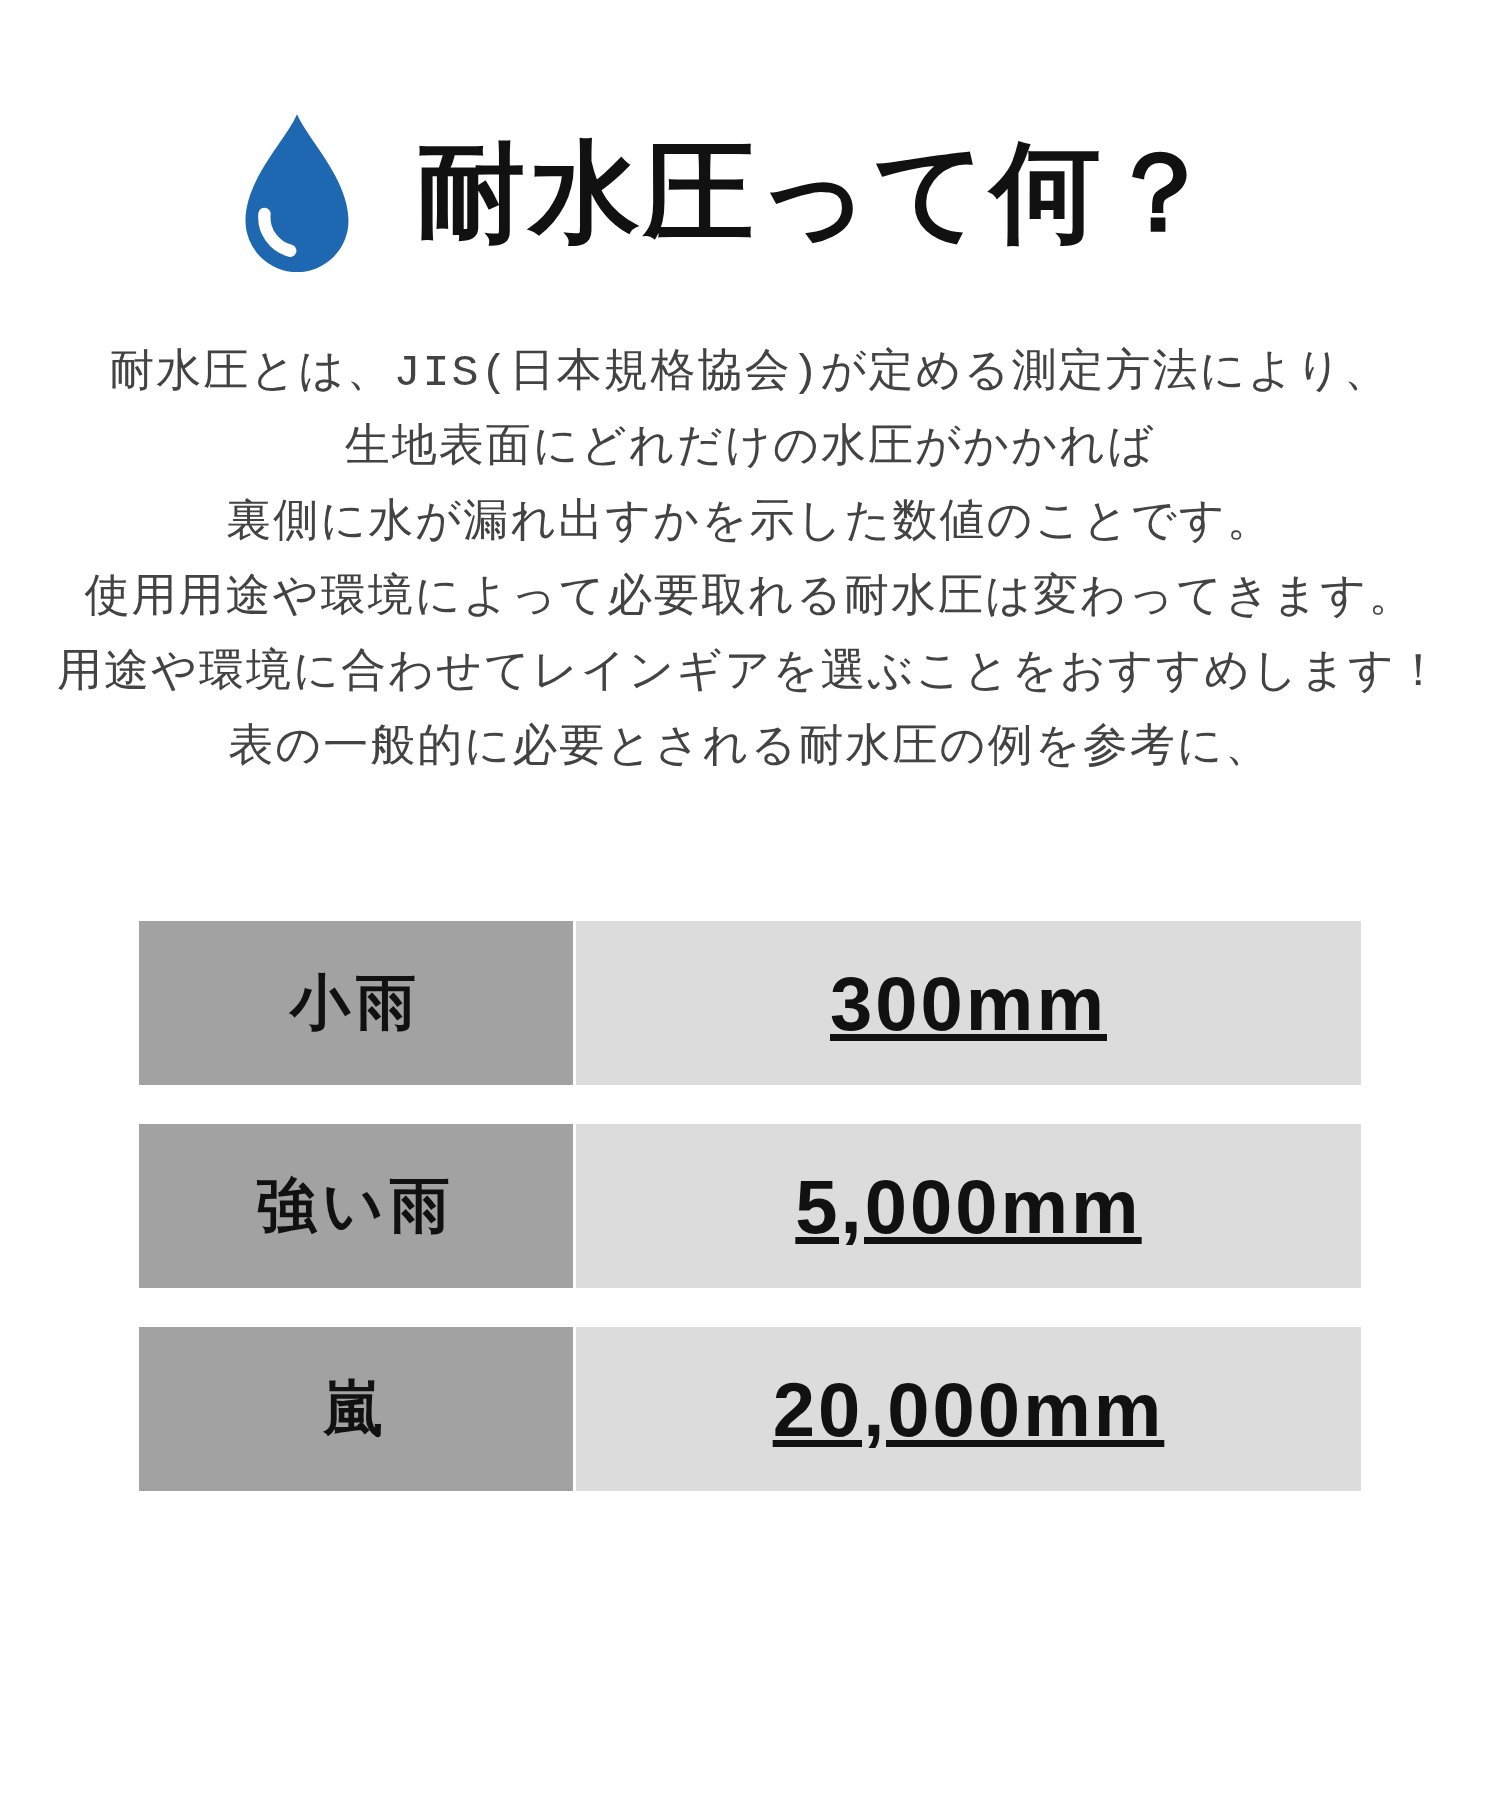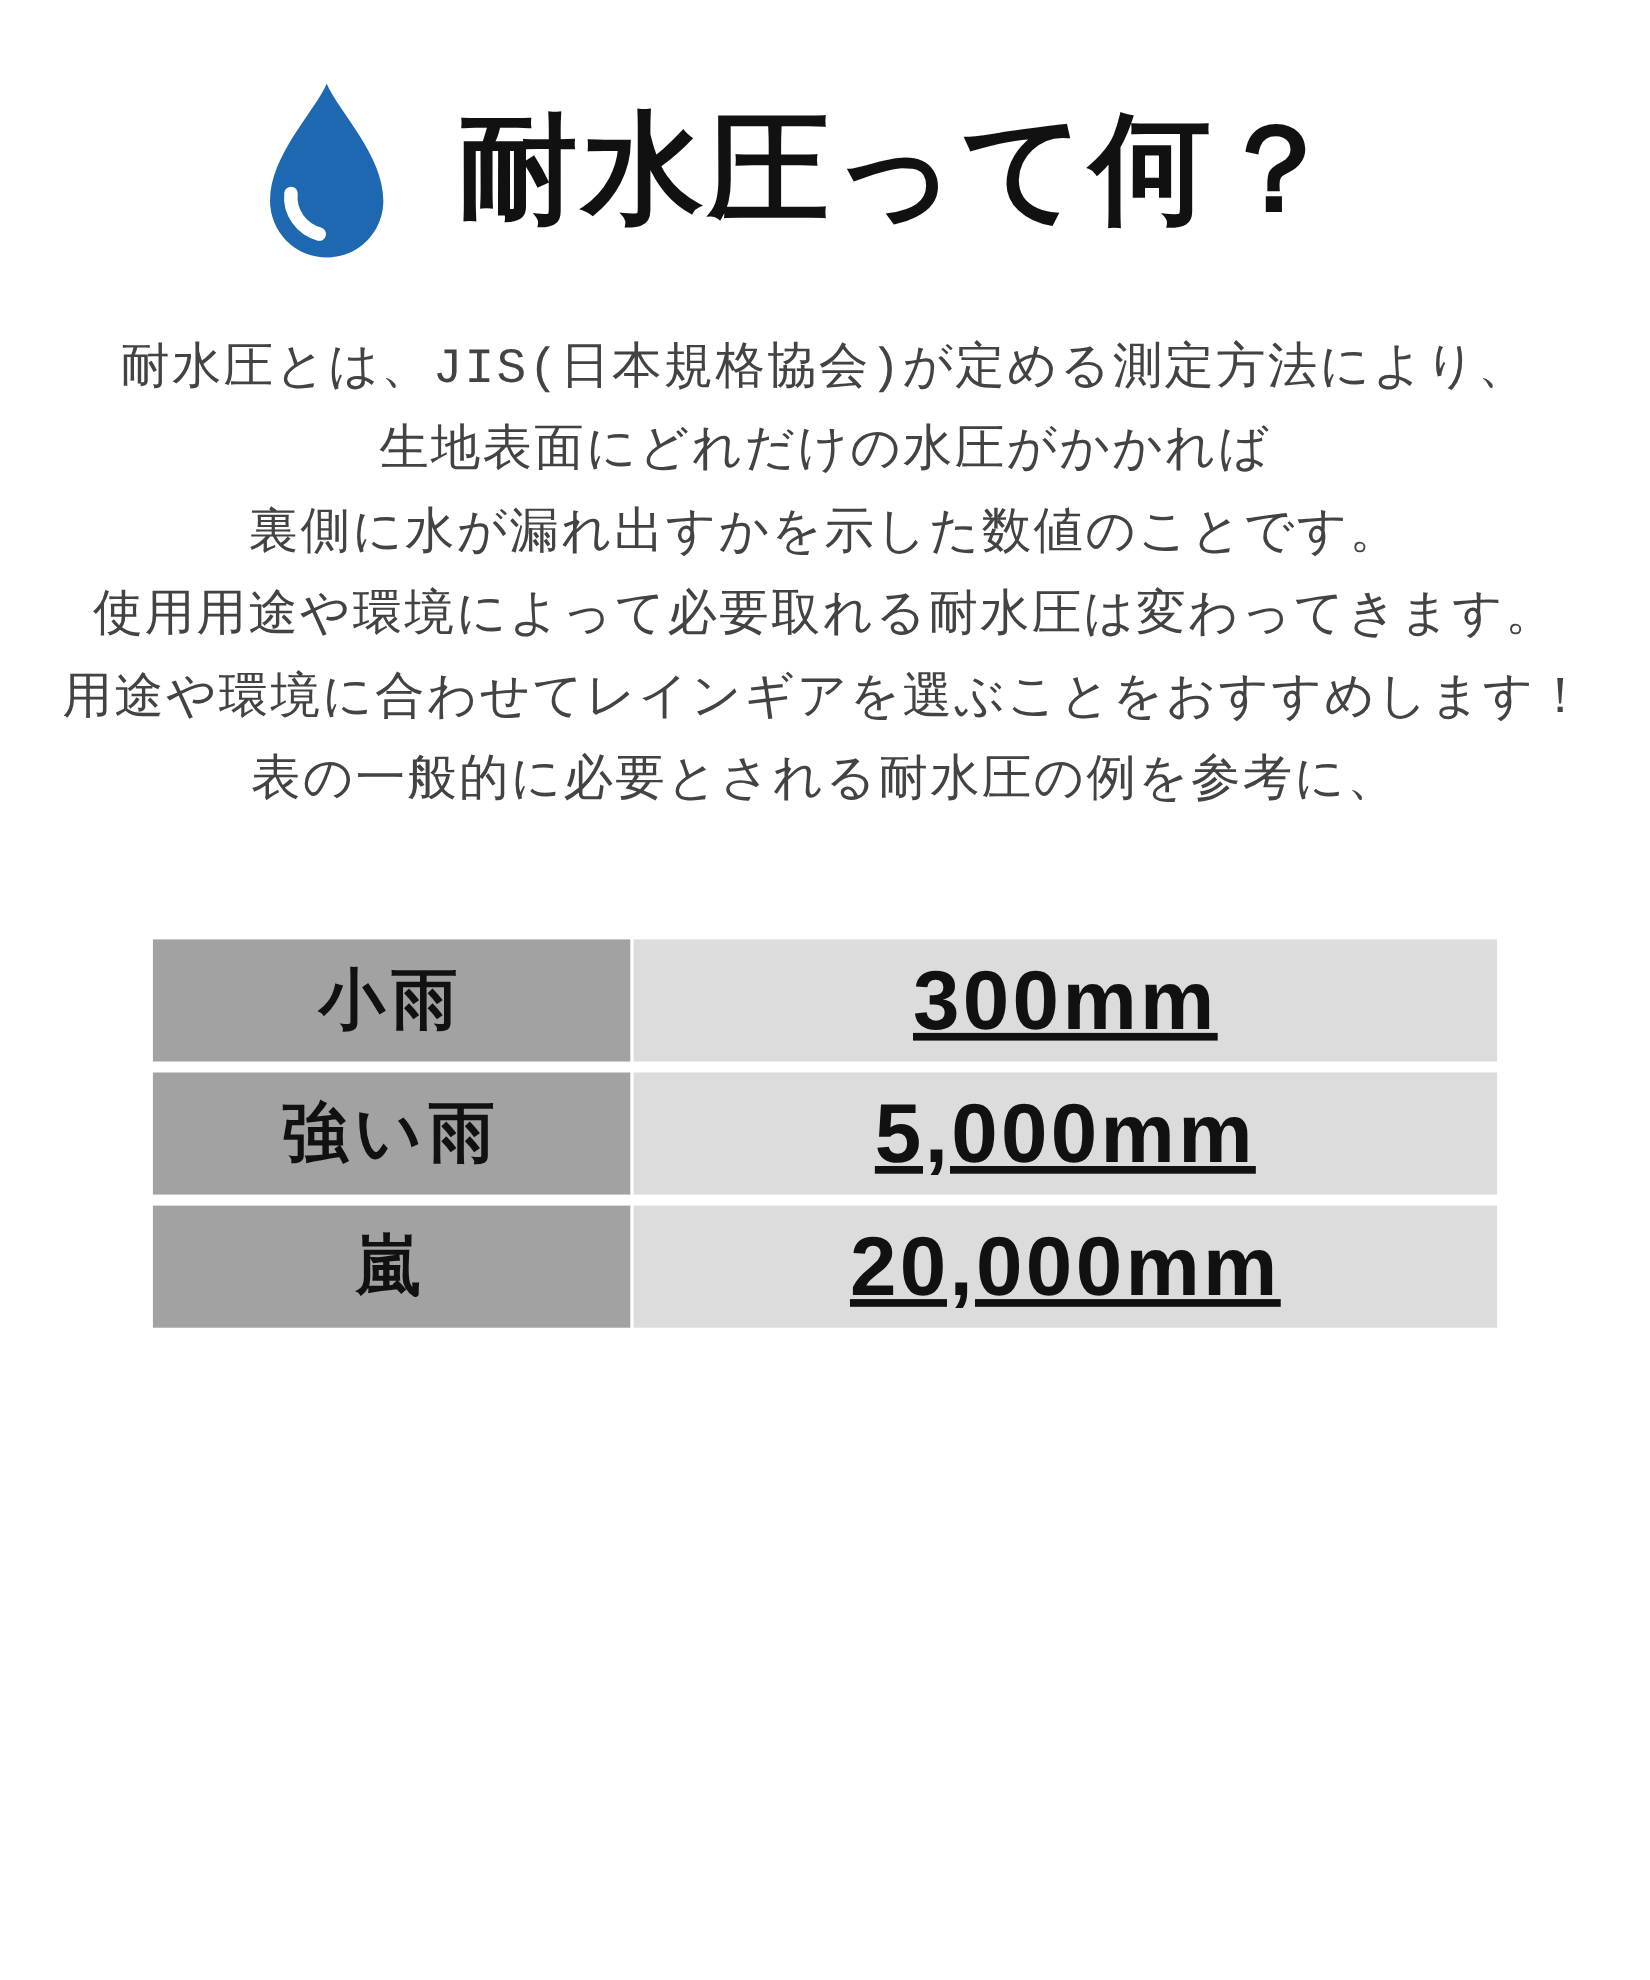--- a/index.html
+++ b/index.html
@@ -14,21 +14,21 @@
     height: 1800px;
     background: #ffffff;
     overflow: hidden;
   }
 
   
   .header {
     display: flex;
     align-items: center;
     justify-content: center;
-    padding-top: 72px;
+    padding-top: 110px;
     gap: 62px;
     margin-right: 40px;
   }
   .drop {
     width: 112px;
     height: 164px;
     flex: 0 0 auto;
     display: block;
   }
   .drop svg { width: 100%; height: 100%; display: block; }
@@ -58,22 +58,23 @@
   
   .table {
     width: 1222px;
     margin: 106px auto 0 auto;
     display: flex;
     flex-direction: column;
     gap: 10px;
   }
   .row {
     display: flex;
-    height: 111px;
+    height: 164px;
     gap: 3px;
+    margin-top: 29px;
   }
   .cell {
     display: flex;
     align-items: center;
     justify-content: center;
     color: #111111;
   }
   .cell.label {
     width: 434px;
     flex: 0 0 auto;

